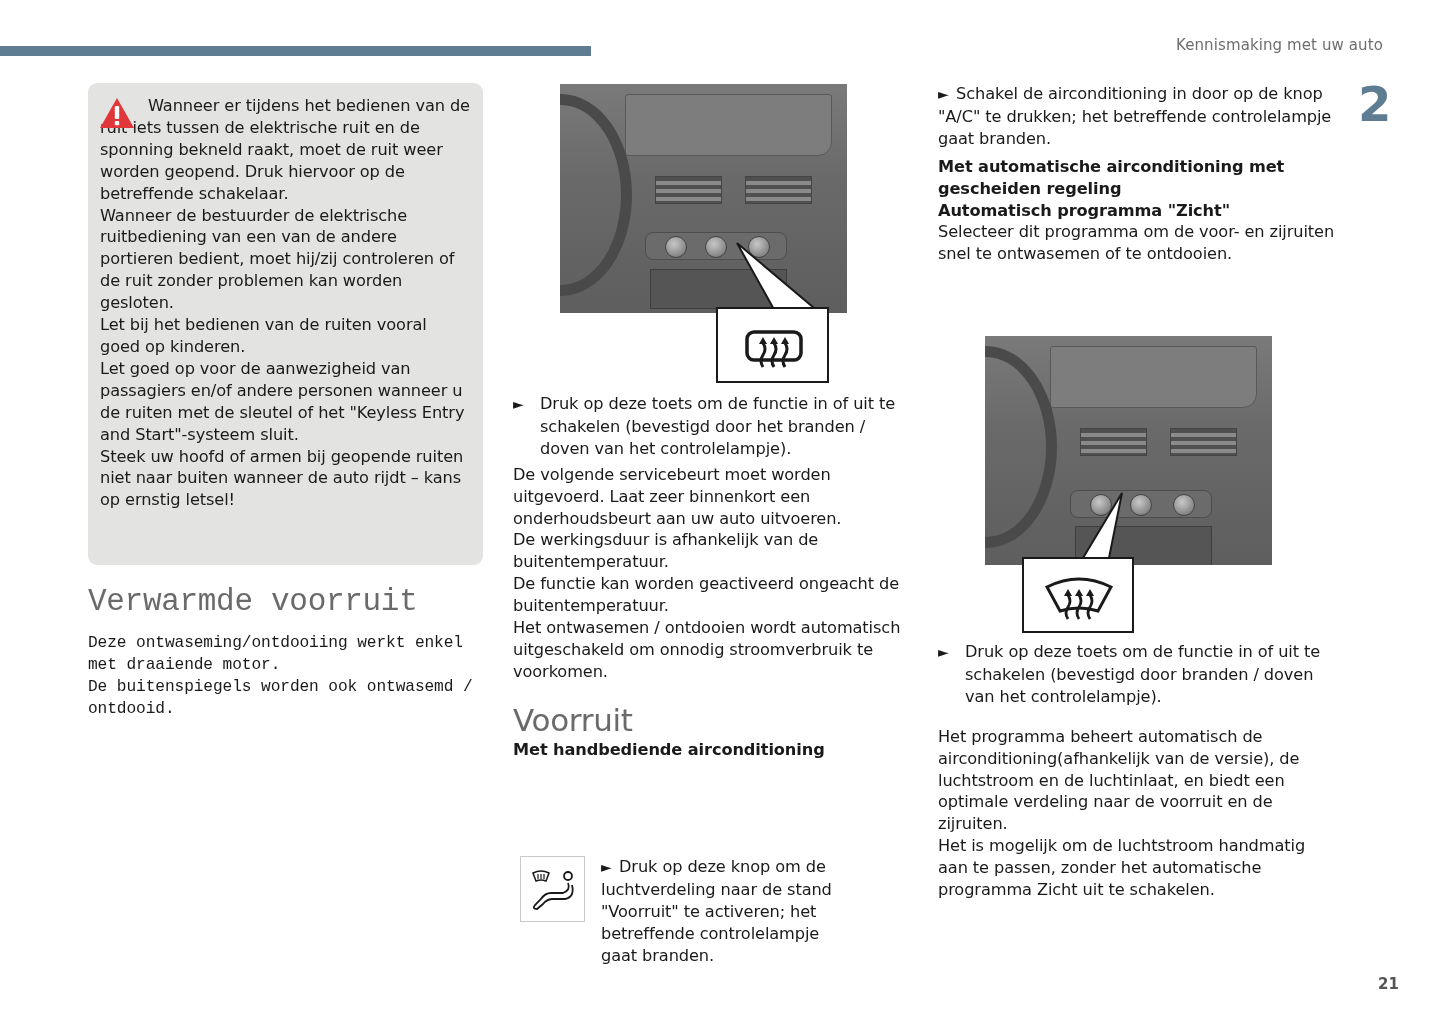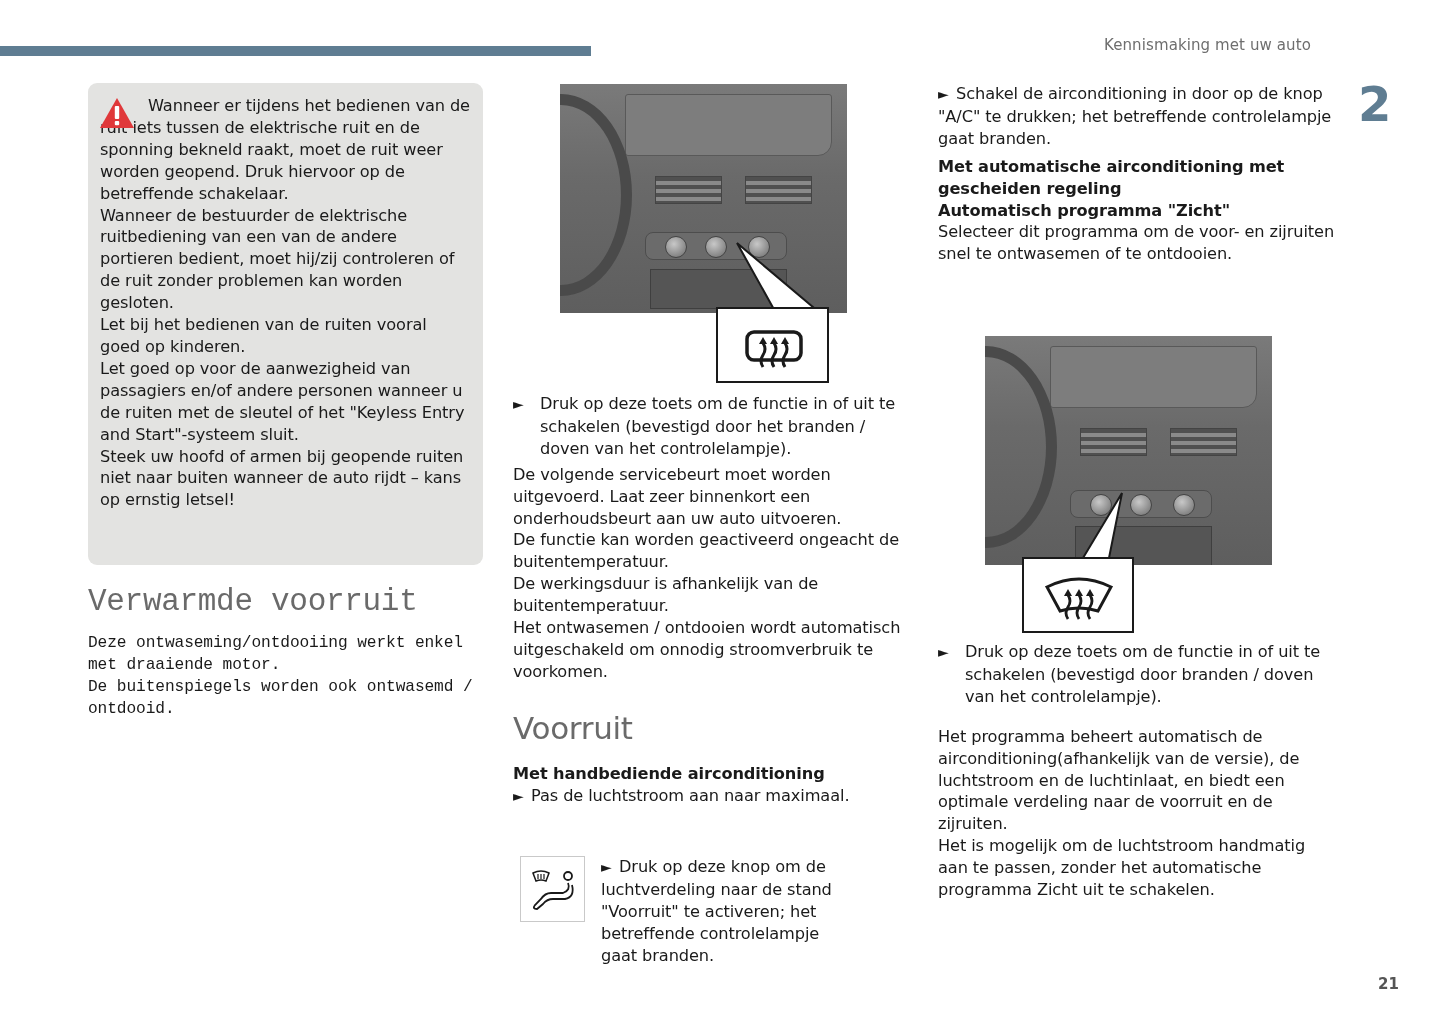--- a/index.html
+++ b/index.html
@@ -1,19 +1,19 @@
 <!DOCTYPE html>
 <html><head>
 <meta charset="utf-8">
 <style>
   html, body { margin: 0; padding: 0; background: #ffffff; }
   body { width: 1445px; height: 1018px; position: relative; overflow: hidden;
          font-family: "DejaVu Sans", "Liberation Sans", sans-serif; color: #1a1a1a; }
   .topbar { position: absolute; left: 0; top: 46px; width: 591px; height: 10px; background: #5f7d92; }
-  .header-title { position: absolute; left: 1104px; top: 36px; font-size: 15px; color: #6e6e6e; letter-spacing: 0.1px; }
+  .header-title { position: absolute; left: 1176px; top: 36px; font-size: 15px; color: #6e6e6e; letter-spacing: 0.1px; }
   .chapter-num { position: absolute; left: 1358px; top: 80px; font-size: 48px; font-weight: bold; color: #5f7d92; line-height: 1; }
   .page-num { position: absolute; left: 1378px; top: 975px; font-size: 15px; font-weight: bold; color: #555; }
 
   .body-text { font-size: 16.2px; line-height: 21.9px; color: #1a1a1a; letter-spacing: -0.1px; }
   .body-text p { margin: 0; }
 
   .warning-box { position: absolute; left: 88px; top: 83px; width: 395px; height: 482px; background: #e3e3e1;
                  border-radius: 9px; box-sizing: border-box; padding: 12px 12px 0 12px; }
   .warning-icon { position: absolute; left: 11px; top: 14px; width: 36px; height: 32px; }
   .warning-first { text-indent: 48px; }
@@ -97,27 +97,26 @@
       <polygon points="26,15 30,8 34,15"></polygon>
       <polygon points="37,15 41,8 45,15"></polygon>
     </g>
   </svg>
 </div>
 
 <div class="col col2 body-text" style="top:393px;">
   <p class="bullet-hang"><span class="arrow">►</span><span>Druk op deze toets om de functie in of uit te schakelen (bevestigd door het branden / doven van het controlelampje).</span></p>
   <div style="margin-top:4px;">
     <p>De volgende servicebeurt moet worden uitgevoerd. Laat zeer binnenkort een onderhoudsbeurt aan uw auto uitvoeren.</p>
+    <p>De werkingsduur is afhankelijk van de buitentemperatuur.</p>
     <p>De functie kan worden geactiveerd ongeacht de buitentemperatuur.</p>
-    <p>De werkingsduur is afhankelijk van de buitentemperatuur.</p>
     <p>Het ontwasemen / ontdooien wordt automatisch uitgeschakeld om onnodig stroomverbruik te voorkomen.</p>
   </div>
-  <h2 class="section" style="margin-top:26px;">Voorruit</h2>
-  <p class="bold-head" style="margin-top:16px;">Met handbediende airconditioning</p>
-  <p><span class="arrow">►</span><span>Pas de luchtstroom aan naar maximaal.</span></p>
+  <h2 class="section" style="margin-top:18px;">Voorruit</h2>
+  <p class="bold-head" style="margin-top:0;">Met handbediende airconditioning</p>
 </div>
 <div class="small-icon-box" style="left:520px; top:856px;">
   <svg width="62" height="62" viewBox="0 0 62 62">
     <path d="M12 16 Q20 12 28 16 L25 24 Q20 22 15 24 Z" fill="none" stroke="#1a1a1a" stroke-width="1.5"></path>
     <path d="M17 22 v-5 M20 22 v-5 M23 22 v-5" stroke="#1a1a1a" stroke-width="1.2"></path>
     <circle cx="47" cy="19" r="4" fill="none" stroke="#1a1a1a" stroke-width="1.8"></circle>
     <path d="M47 26 Q50 33 42 36 L30 36 Q24 36 20 42 L14 48 Q11 52 16 52 L22 47 Q26 42 32 42 L44 42 Q54 40 51 28" fill="none" stroke="#1a1a1a" stroke-width="1.8"></path>
   </svg>
 </div>
 <div class="col body-text" style="left:601px; top:856px; width:250px;">

